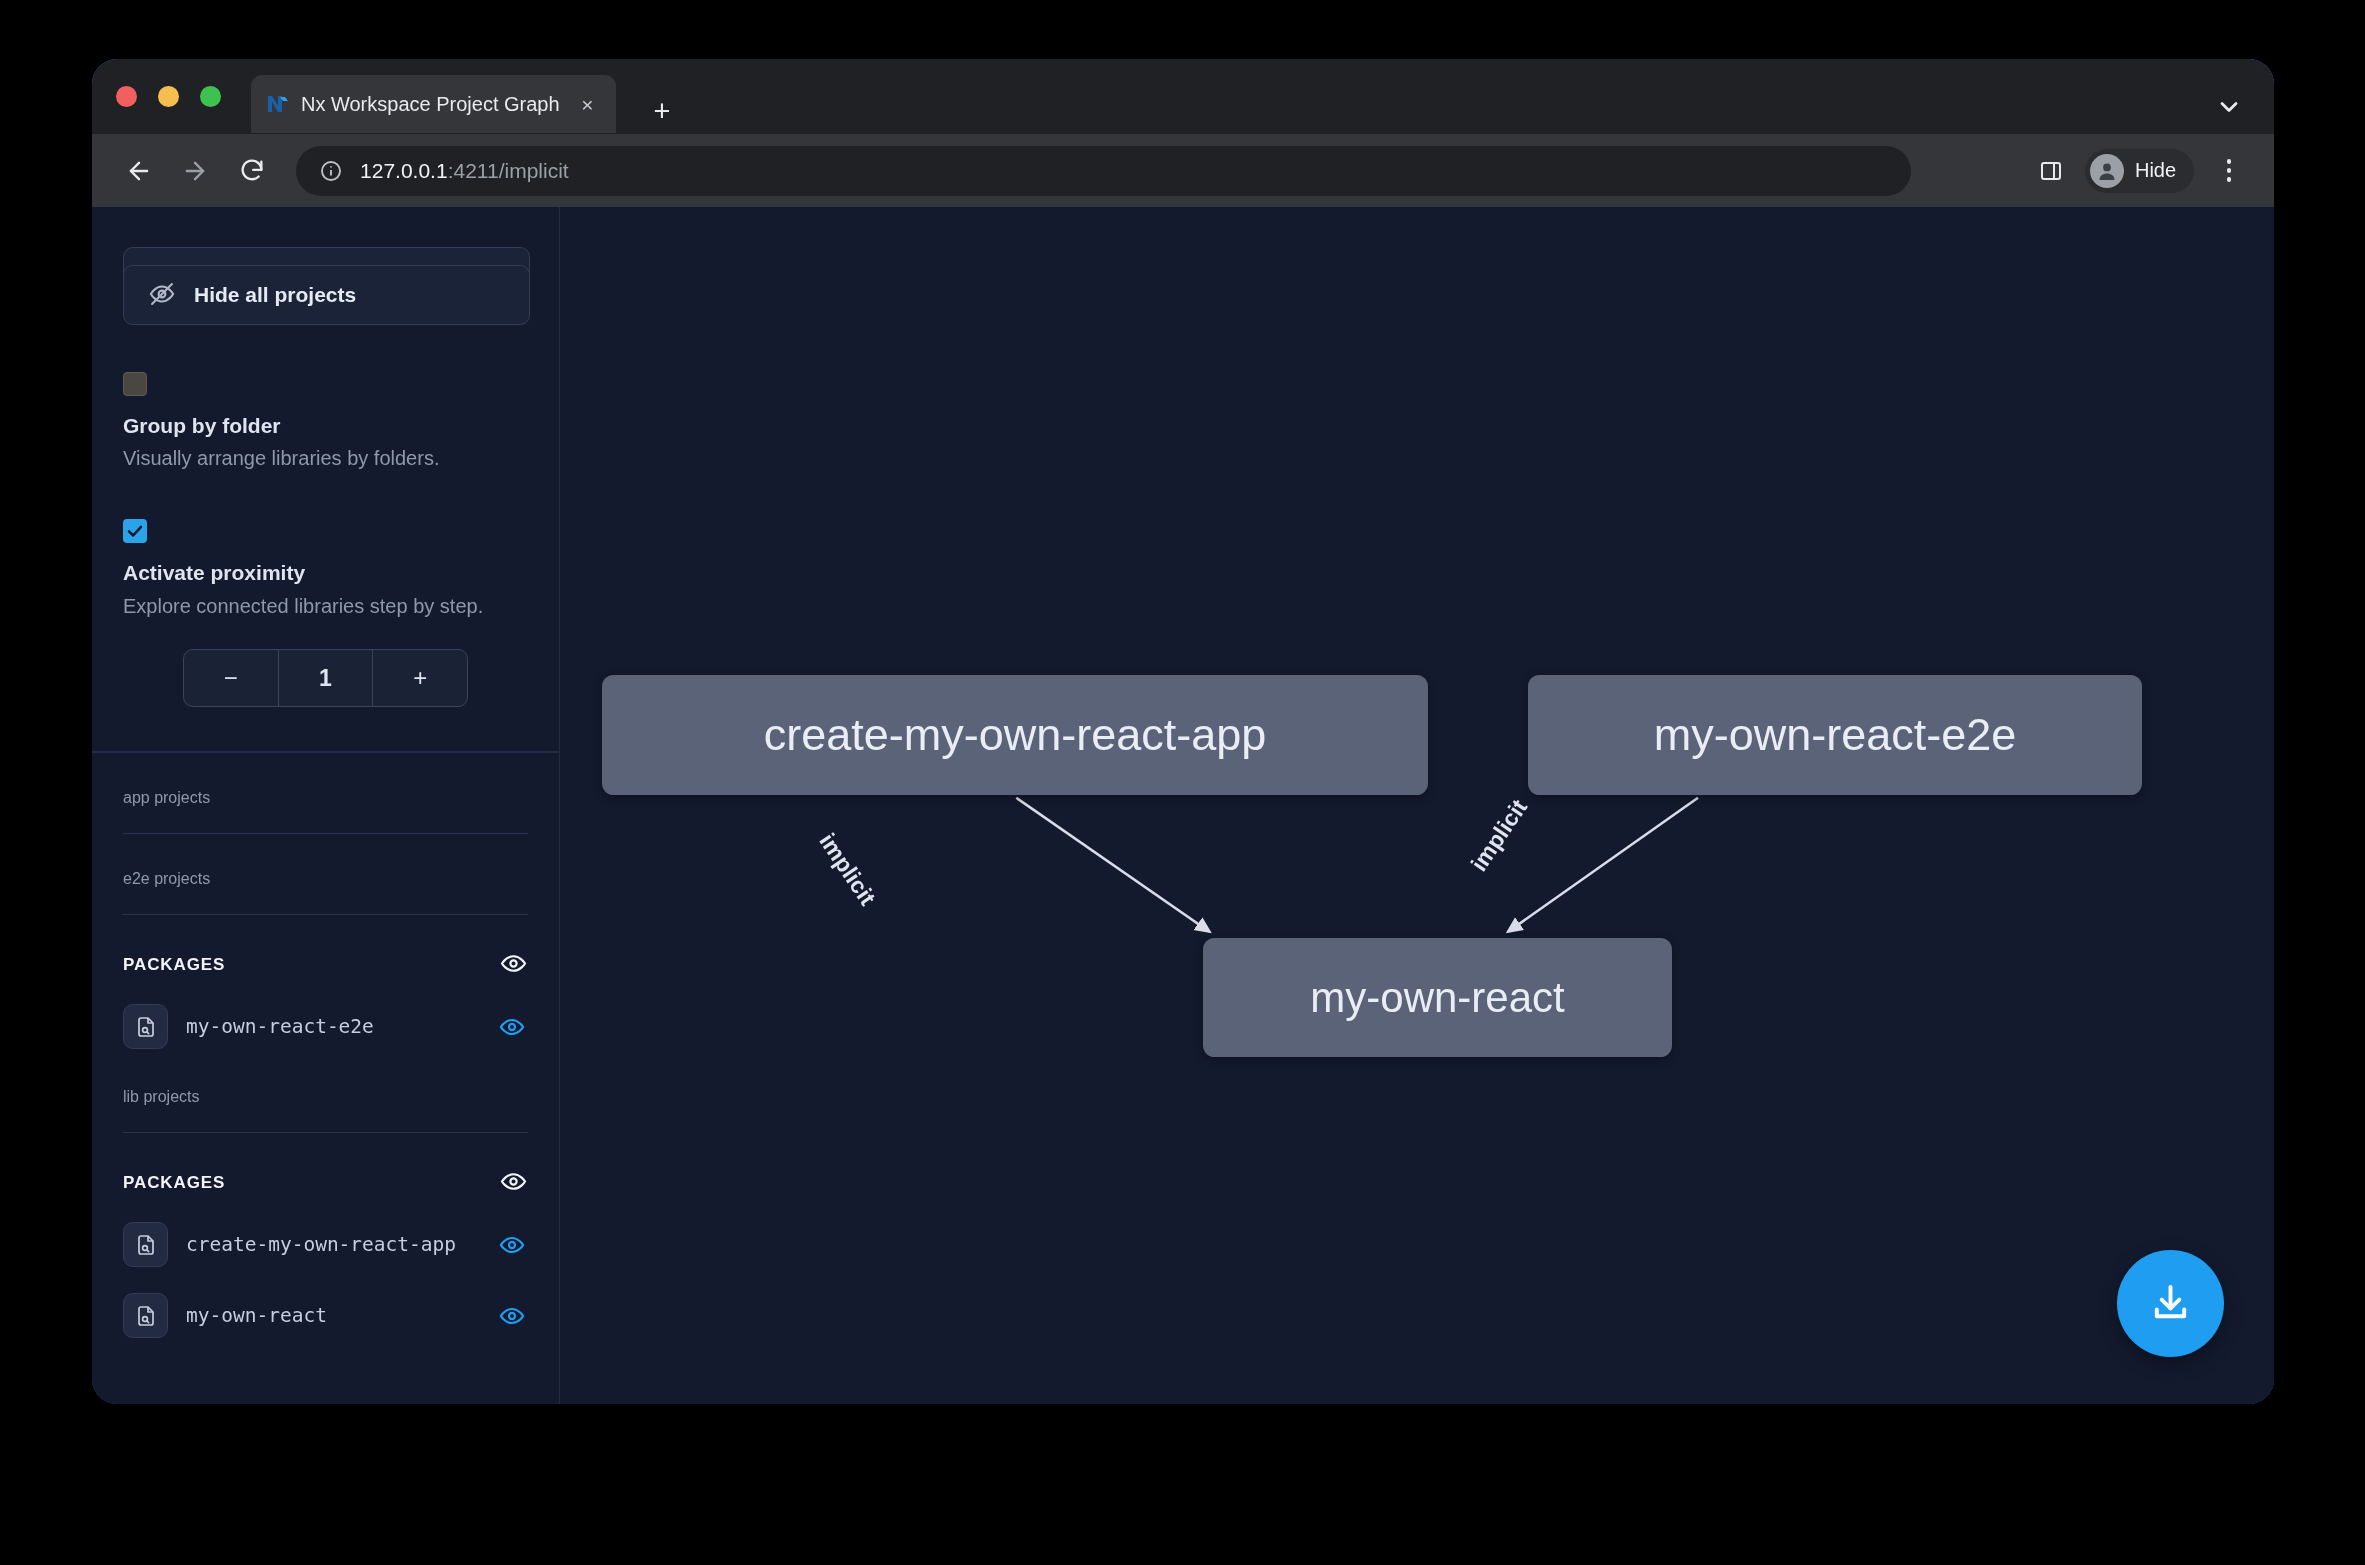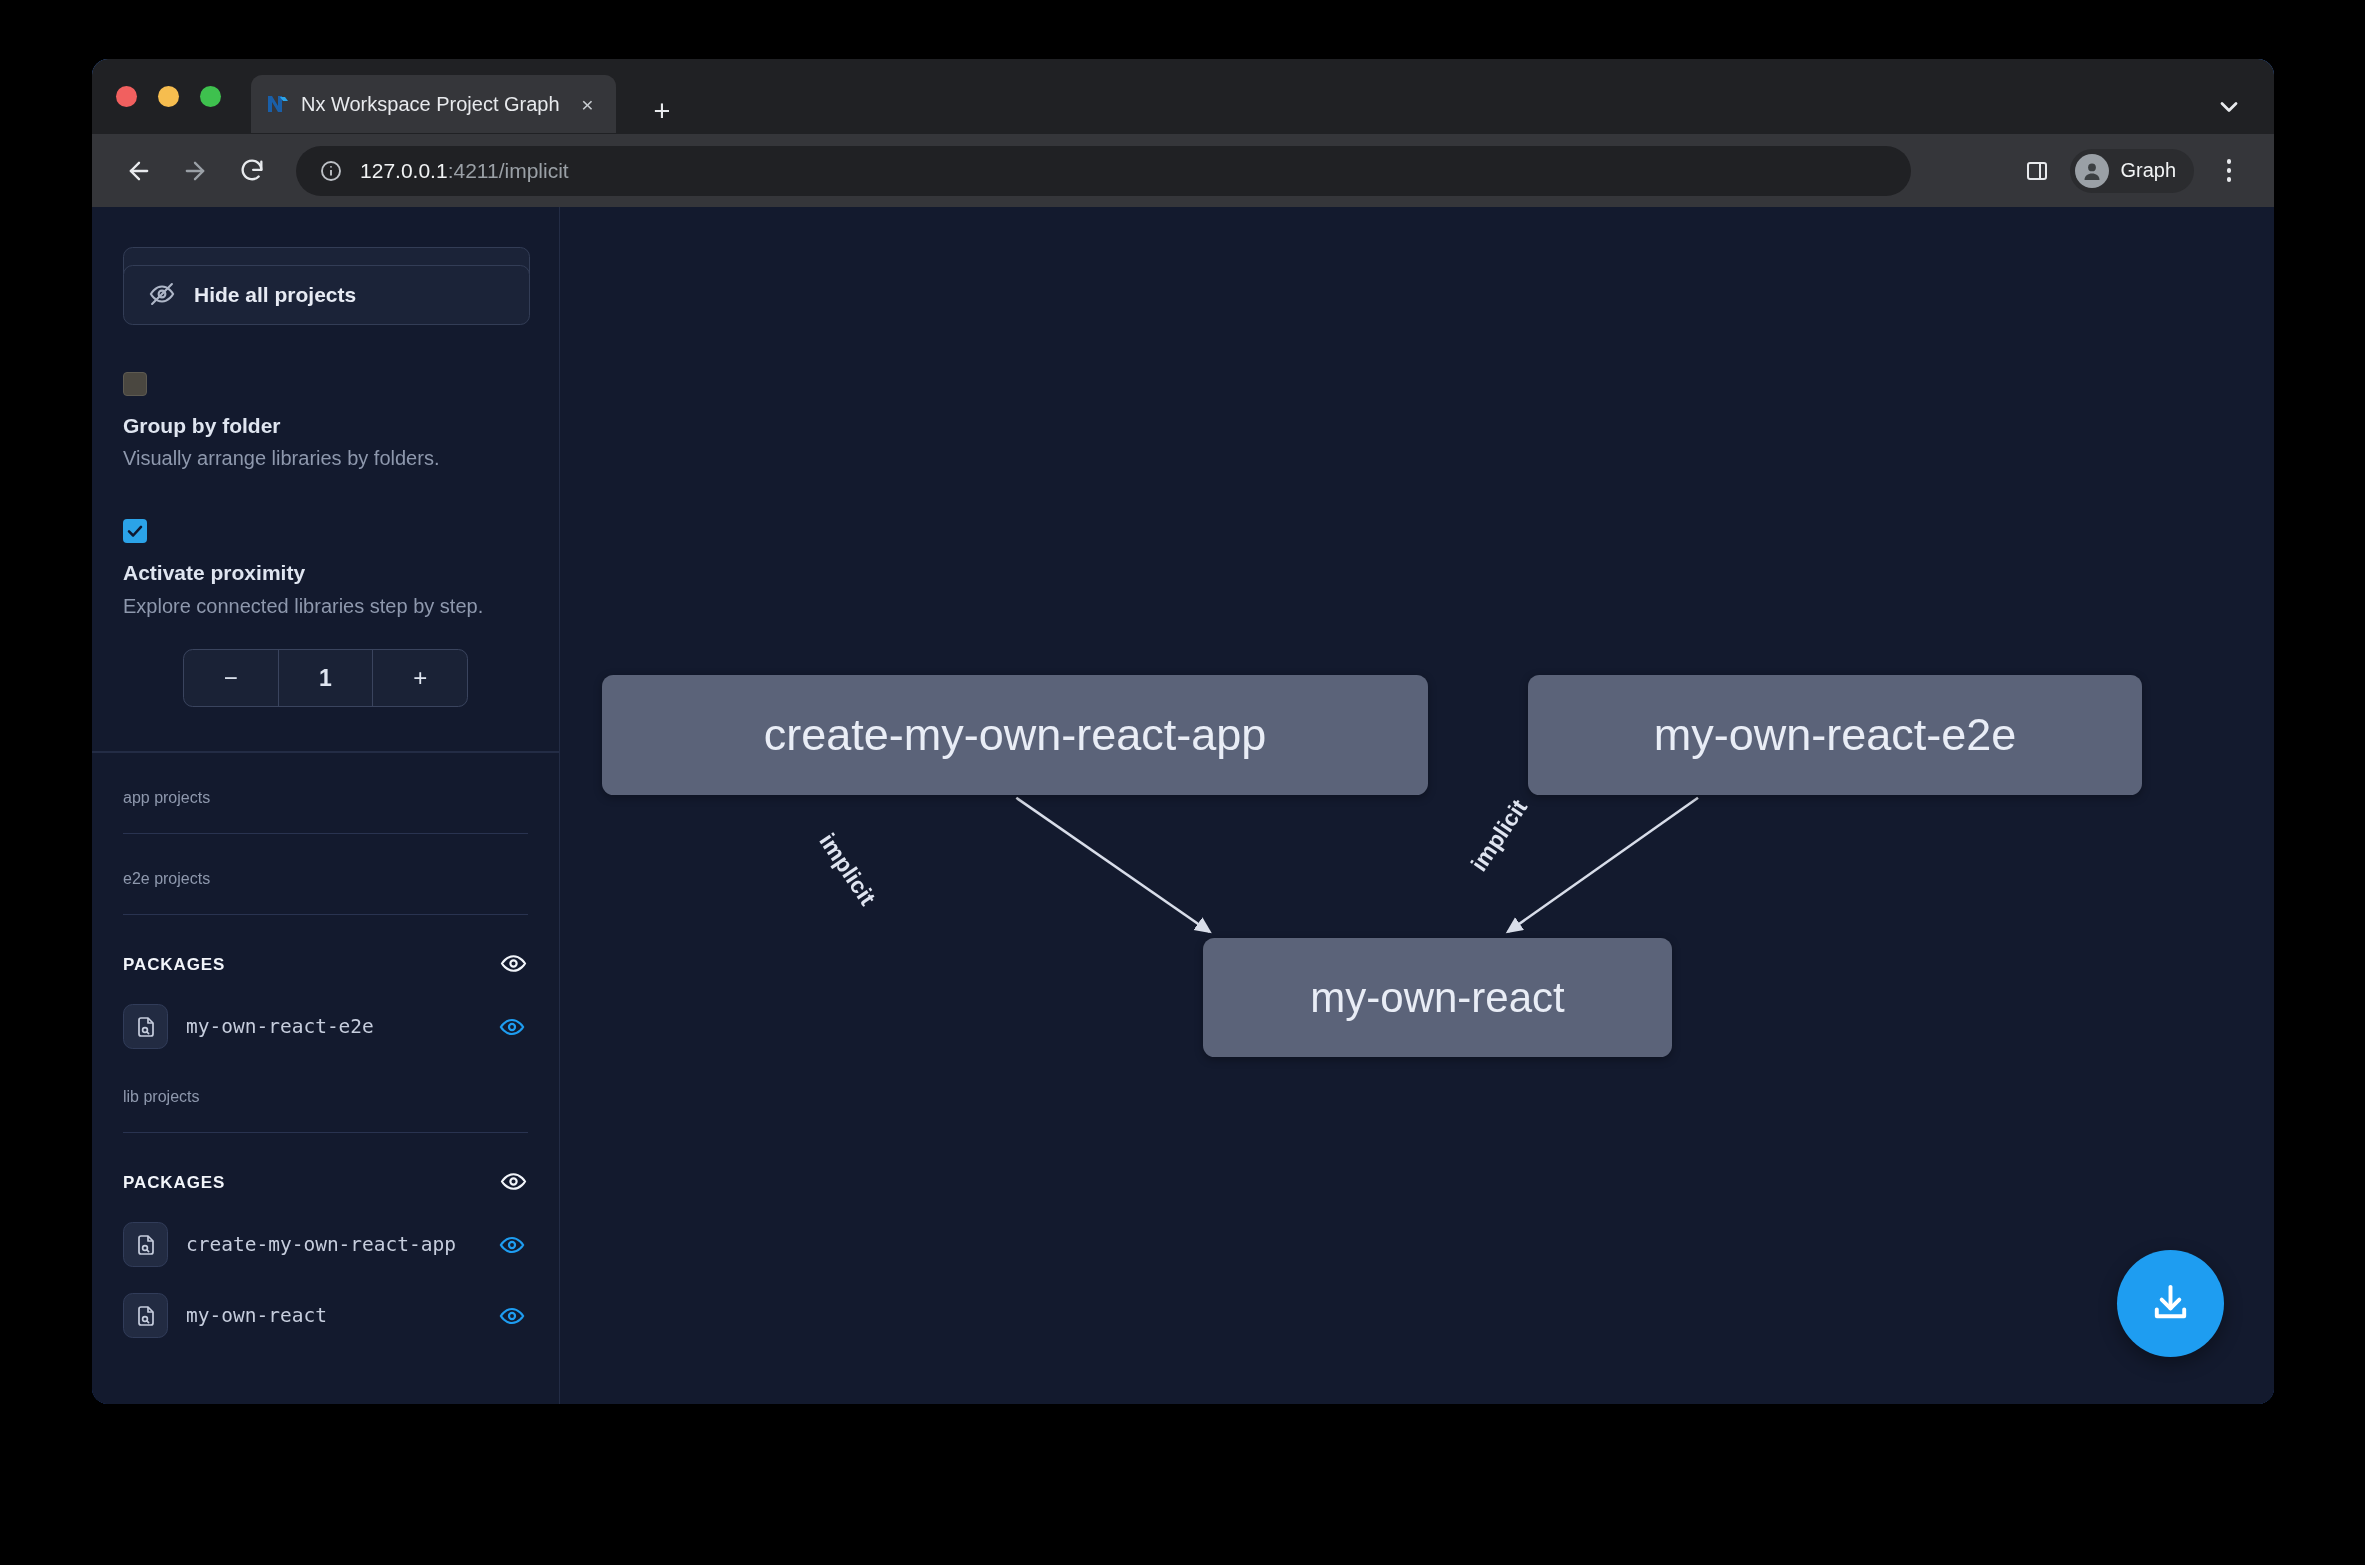--- a/index.html
+++ b/index.html
@@ -9,21 +9,21 @@
     font-family: "Liberation Sans", sans-serif;
     overflow: hidden;
   }
 
   
   .window {
     position: absolute;
     left: 92px; top: 59px;
     width: 2182px; height: 1345px;
     background: #3b82f6;
-    border-radius: 16px;
+    border-radius: 25px;
     overflow: hidden;
     box-shadow: 0 11.4px 41px rgba(0,0,0,0.55);
   }
 
   
   .tabstrip {
     position: relative;
     height: 75px;
     background: #202124;
   }
@@ -361,21 +361,21 @@
             <line x1="15" y1="4" x2="15" y2="20"></line>
         </svg>
       </div>
       <div class="guest-pill">
         <span class="avatar">
           <svg width="24" height="24" viewBox="0 0 24 24" fill="#3c4043">
             <circle cx="12" cy="8.4" r="3.9"></circle>
               <path d="M4.5 21c0-4.2 3.4-6.4 7.5-6.4s7.5 2.2 7.5 6.4z"></path>
           </svg>
         </span>
-        <span class="guest-label">Graph</span>
+        <span class="guest-label">Hide</span>
       </div>
       <div class="kebab">
         <span></span>
           <span></span>
           <span></span>
       </div>
     </div>
   </div>
 
   <div class="page">

